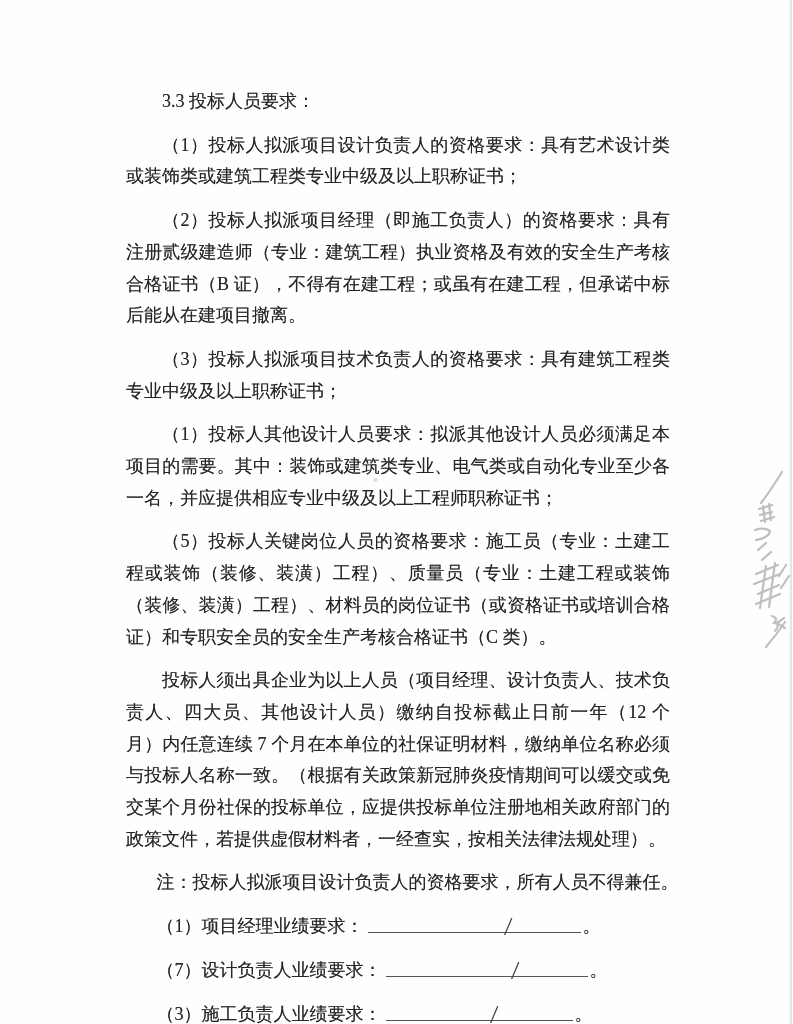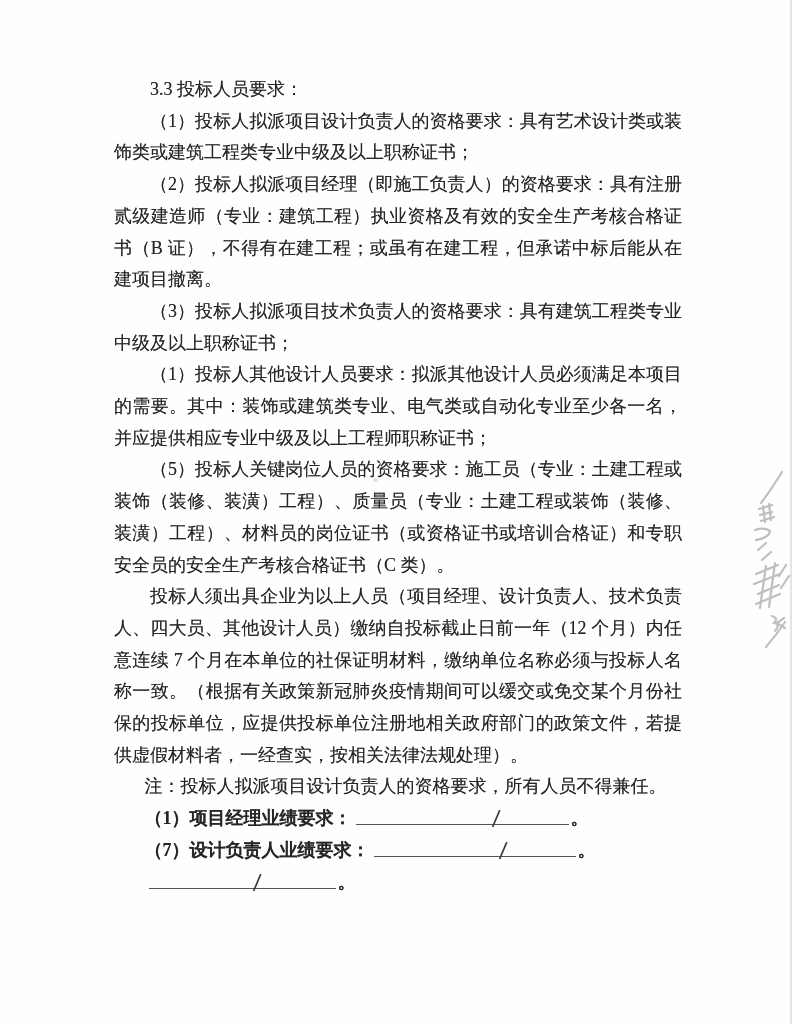--- a/index.html
+++ b/index.html
@@ -33,35 +33,34 @@
     position: absolute;
     left: 114px;
     top: 74px;
     width: 568px;
     color: #262626;
     font-size: 18px;
     line-height: 31.7px;
     text-align: justify;
   }
   .content p {
-    margin: 0;
+    margin: 12px;
     text-indent: 2em;
     text-shadow: 0 0 0.5px rgba(40,40,40,0.55);
   }
   p.note-line {
     white-space: nowrap;
     text-indent: 1.7em;
   }
   p.heading-line {
     text-indent: 1.8em;
   }
   p.blank-row {
     text-indent: 1.7em;
     white-space: nowrap;
-    font-weight: bold;
   }
   .blank {
     display: inline-block;
     position: relative;
     height: 15px;
     border-bottom: 1.5px solid #555;
     vertical-align: baseline;
     margin: 0 2px -1px 4px;
   }
   .blank-1 { width: 213px; }
@@ -119,21 +118,21 @@
     <p>投标人须出具企业为以上人员（项目经理、设计负责人、技术负责人、四大员、其他设计人员）缴纳自投标截止日前一年（12 个月）内任意连续 7 个月在本单位的社保证明材料，缴纳单位名称必须与投标人名称一致。（根据有关政策新冠肺炎疫情期间可以缓交或免交某个月份社保的投标单位，应提供投标单位注册地相关政府部门的政策文件，若提供虚假材料者，一经查实，按相关法律法规处理）。</p>
     <p class="note-line">注：投标人拟派项目设计负责人的资格要求，所有人员不得兼任。</p>
 
     <p class="blank-row">
       <span>（1）项目经理业绩要求：</span><span class="blank blank-1"><span class="slash">/</span></span><span>。</span>
     </p>
     <p class="blank-row">
       <span>（7）设计负责人业绩要求：</span><span class="blank blank-2"><span class="slash">/</span></span><span>。</span>
     </p>
     <p class="blank-row">
-      <span class="blank blank-3"><span class="slash">/</span></span><span>。</span>
+      <span>（3）施工负责人业绩要求：</span><span class="blank blank-3"><span class="slash">/</span></span><span>。</span>
     </p>
   </div>
 
   <svg class="scribble" width="64" height="200" viewBox="0 0 64 200" aria-hidden="true">
     <path d="M54,22 C49,30 41,43 33,53"></path>
     <path d="M31,59 l13,-4"></path>
     <path d="M32,65 l12,-3"></path>
     <path d="M33,71 l13,-4"></path>
     <path d="M35,56 l2,16"></path>
     <path d="M41,54 l2,16"></path>

